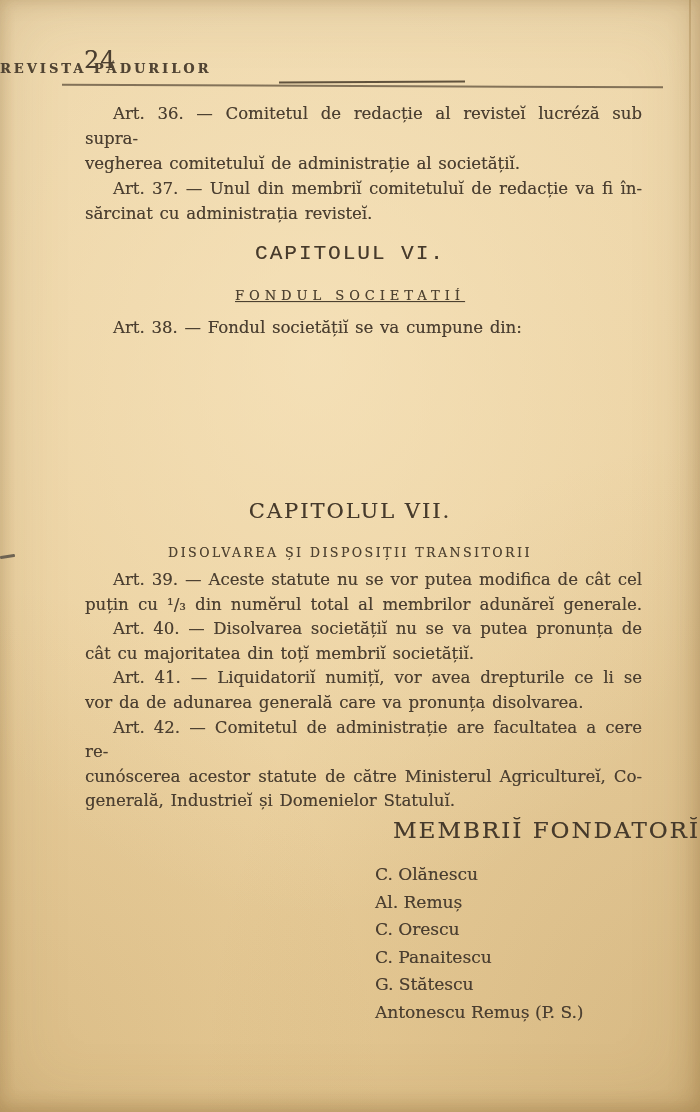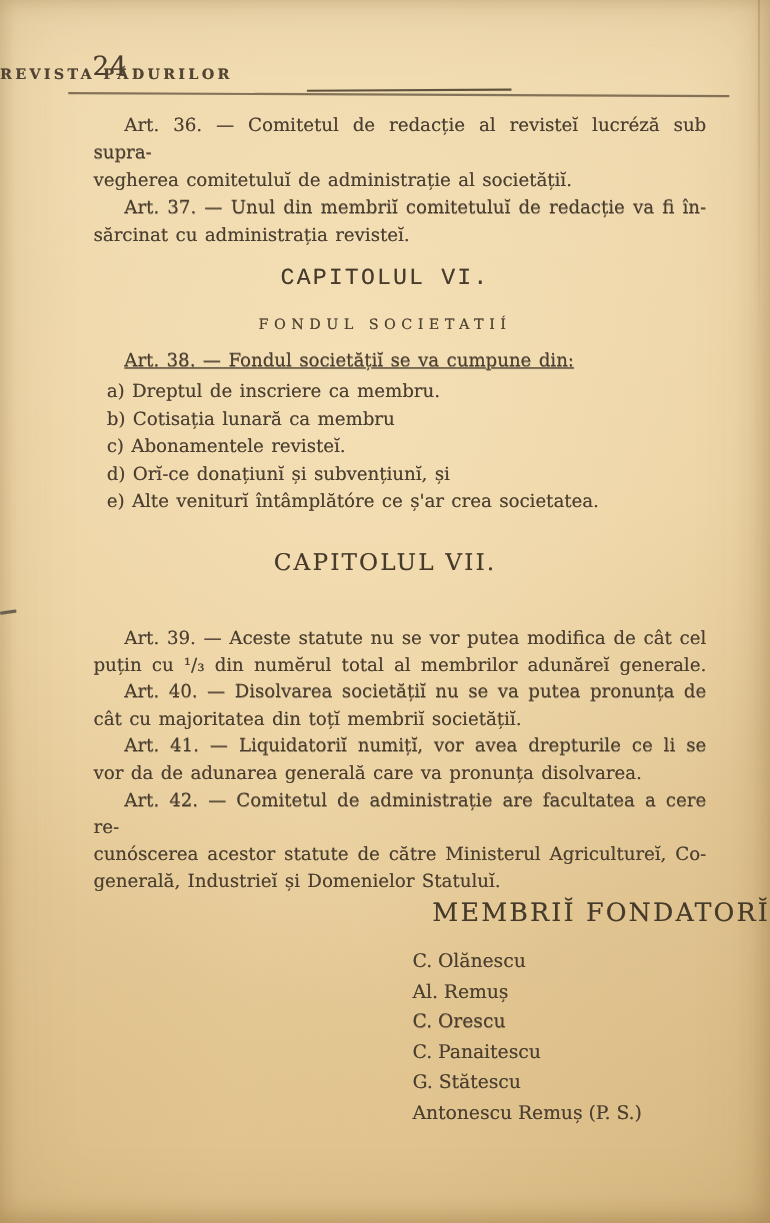--- a/index.html
+++ b/index.html
@@ -29,22 +29,22 @@
   .rule-short{left:279px;top:81px;width:186px;height:2px;background:rgba(72,59,41,0.85);transform:rotate(-0.3deg);}
   .rule-long{left:62px;top:85px;width:601px;height:1.6px;background:rgba(72,59,41,0.65);transform:rotate(0.25deg);}
   
   .bodytext{font-size:16.5px;line-height:25px;word-spacing:1.5px;}
   .intro{left:85px;top:101px;width:557px;}
   .ind{text-indent:28px;}
   .full{text-align:justify;text-align-last:justify;}
   
   .ch-title{left:0;right:0;text-align:center;font-size:21px;letter-spacing:2px;color:#463a2b;}
   .ch6-title{top:242px;font-family:Liberation Mono, monospace;}
-  .ch6-sub{left:0;right:0;top:288px;text-align:center;font-size:13px;letter-spacing:5px;color:#4d4130;}
-  .art38{left:85px;top:315px;width:557px;text-decoration:underline;}
+  .ch6-sub{left:0;right:0;top:288px;text-align:center;font-size:13px;letter-spacing:5px;color:#4d4130;text-decoration:underline;}
+  .art38{left:85px;top:315px;width:557px;}
   .list38{left:97px;top:343px;width:545px;}
   .ch7-title{top:499px;}
   .ch7-sub{left:0;right:0;top:545px;text-align:center;font-size:12.5px;letter-spacing:2.5px;color:#4d4130;}
   .ch7-par{left:85px;top:568px;width:557px;line-height:24.6px;}
   
   .mem-title{left:5px;right:0;top:817px;text-align:right;font-size:23px;letter-spacing:2px;color:#463a2b;}
   .mem-left{left:100px;top:855px;font-size:17px;line-height:28px;}
   .mem-right{left:375px;top:861px;font-size:17px;line-height:27.6px;}
   
   .margin-dash{left:0;top:555px;width:15px;height:3px;background:#6e6352;transform:rotate(-8deg);border-radius:1px;}
@@ -63,29 +63,23 @@
   <div class="abs intro bodytext">
     <div class="ind full">Art. 36. — Comitetul de redacție al revisteĭ lucréză sub supra-</div>
     <div>vegherea comitetuluĭ de administrație al societățiĭ.</div>
     <div class="ind full">Art. 37. — Unul din membriĭ comitetuluĭ de redacție va fi în-</div>
     <div>sărcinat cu administrația revisteĭ.</div>
   </div>
 
   <div class="abs ch-title ch6-title">CAPITOLUL VI.</div>
   <div class="abs ch6-sub">FONDUL SOCIETATIÍ</div>
   <div class="abs art38 bodytext ind">Art. 38. — Fondul societățiĭ se va cumpune din:</div>
-  <div class="abs list38 bodytext">
-    <div>a) Dreptul de inscriere ca membru.</div>
-    <div>b) Cotisația lunară ca membru</div>
-    <div>c) Abonamentele revisteĭ.</div>
-    <div>d) Orĭ-ce donațiunĭ și subvențiunĭ, și</div>
-    <div>e) Alte veniturĭ întâmplătóre ce ș'ar crea societatea.</div>
-  </div>
 
   <div class="abs ch-title ch7-title">CAPITOLUL VII.</div>
+  <div class="abs ch7-sub">DISOLVAREA ȘI DISPOSIȚII TRANSITORII</div>
   <div class="abs ch7-par bodytext">
     <div class="ind full">Art. 39. — Aceste statute nu se vor putea modifica de cât cel</div>
     <div class="full">puțin cu ¹/₃ din numĕrul total al membrilor adunăreĭ generale.</div>
     <div class="ind full">Art. 40. — Disolvarea societățiĭ nu se va putea pronunța de</div>
     <div>cât cu majoritatea din toțĭ membriĭ societățiĭ.</div>
     <div class="ind full">Art. 41. — Liquidatoriĭ numițĭ, vor avea drepturile ce li se</div>
     <div>vor da de adunarea generală care va pronunța disolvarea.</div>
     <div class="ind full">Art. 42. — Comitetul de administrație are facultatea a cere re-</div>
     <div class="full">cunóscerea acestor statute de către Ministerul Agricultureĭ, Co-</div>
     <div>generală, Industrieĭ și Domenielor Statuluĭ.</div>

